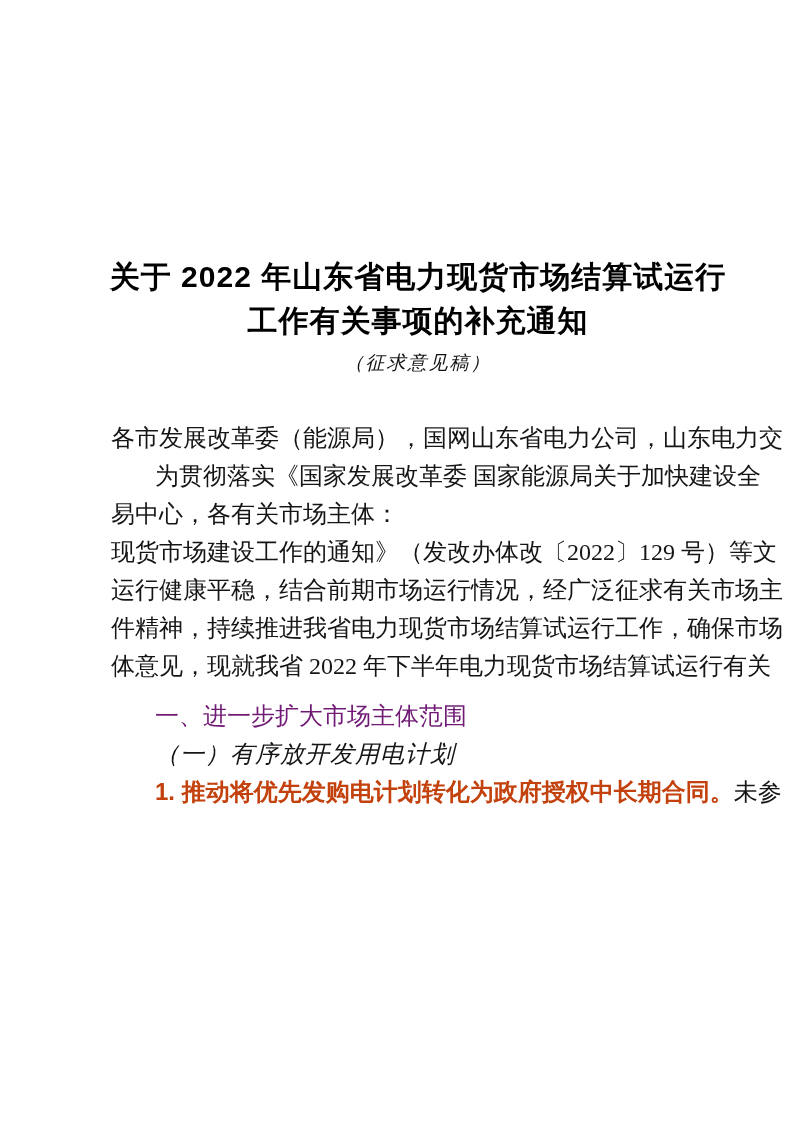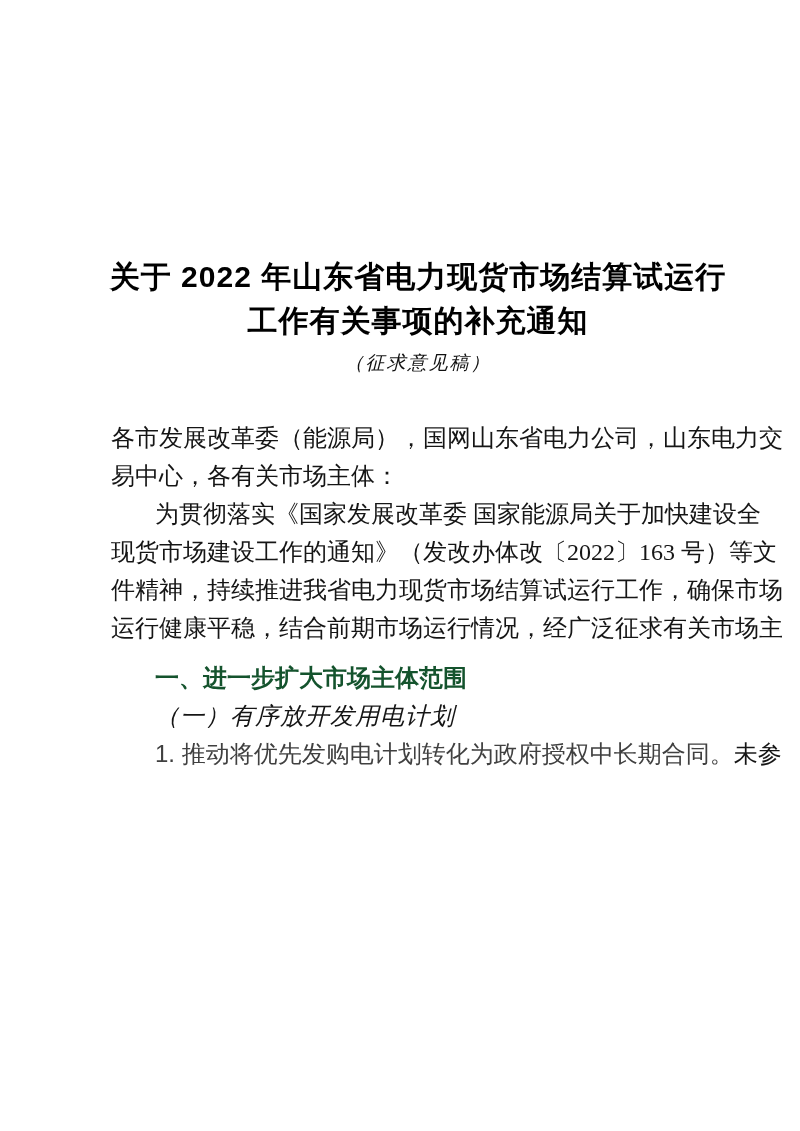--- a/index.html
+++ b/index.html
@@ -60,36 +60,36 @@
   .bline.short {
     text-align: left;
     text-align-last: left;
   }
   .ind {
     text-indent: 44px; 
   }
   .heading1 {
     margin-top: 12px;
     font-family: "Liberation Sans", "DejaVu Sans", sans-serif;
-    font-weight: bold;
-    color: #14532d;
+    font-weight: normal;
+    color: #701a75;
     text-align: left;
     text-align-last: left;
   }
   .heading2 {
     font-family: Liberation Serif, serif;
     font-style: italic;
     letter-spacing: 1px;
     text-align: left;
     text-align-last: left;
   }
   .bold-lead {
     font-family: "Liberation Sans", "DejaVu Sans", sans-serif;
-    font-weight: normal;
-    color: #404040;
+    font-weight: bold;
+    color: #c2410c;
   }
   .page-number {
     position: absolute;
     top: 1049px;
     left: 135px;
     font-family: "Liberation Serif", serif;
     font-size: 18px;
     line-height: 22px;
     color: #4a4f55;
     letter-spacing: 1px;
@@ -103,26 +103,27 @@
   <div class="title-block">
     <div>关于 2022 年山东省电力现货市场结算试运行</div>
     <div>工作有关事项的补充通知</div>
   </div>
 
   <div class="subtitle">（征求意见稿）</div>
 
   <div class="body-text">
 
     <div class="bline">各市发展改革委（能源局），国网山东省电力公司，山东电力交</div>
+    <div class="bline ind">为贯彻落实《国家发展改革委 国家能源局关于加快建设全</div>
+
     <div class="bline short">易中心，各有关市场主体：</div>
-
-    <div class="bline ind">为贯彻落实《国家发展改革委 国家能源局关于加快建设全</div>
-    <div class="bline">现货市场建设工作的通知》（发改办体改〔2022〕163 号）等文</div>
+    <div class="bline">现货市场建设工作的通知》（发改办体改〔2022〕129 号）等文</div>
+    <div class="bline">运行健康平稳，结合前期市场运行情况，经广泛征求有关市场主</div>
     <div class="bline">件精神，持续推进我省电力现货市场结算试运行工作，确保市场</div>
-    <div class="bline">运行健康平稳，结合前期市场运行情况，经广泛征求有关市场主</div>
+    <div class="bline">体意见，现就我省 2022 年下半年电力现货市场结算试运行有关</div>
 
     <div class="bline heading1 ind">一、进一步扩大市场主体范围</div>
 
     <div class="bline heading2 ind">（一）有序放开发用电计划</div>
 
     <div class="bline ind"><span class="bold-lead">1. 推动将优先发购电计划转化为政府授权中长期合同。</span><span>未参</span></div>
 
   </div>
 
   <div class="page-number">— 2 —</div>

